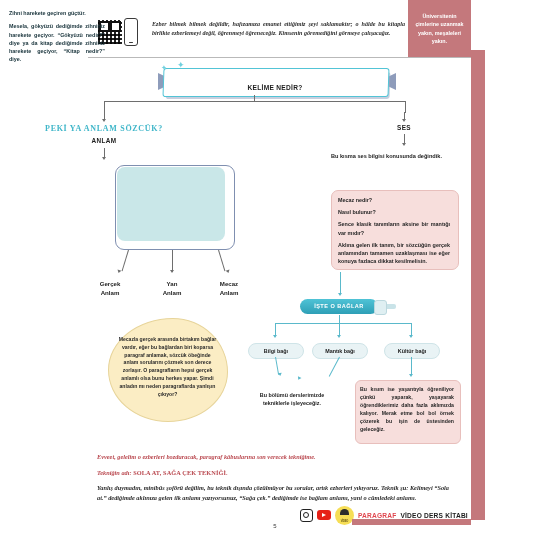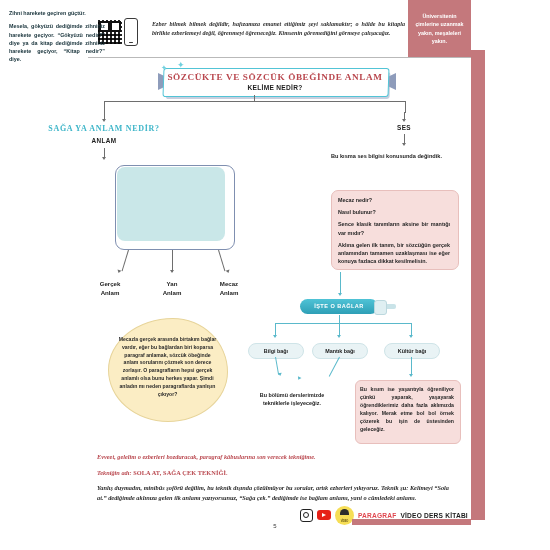--- a/index.html
+++ b/index.html
@@ -262,32 +262,31 @@
   <div class="epigraph">Ezber bilmek bilmek değildir, hafızamıza emanet ettiğimiz şeyi saklamaktır; o hâlde bu kitapla birlikte ezberlemeyi değil, öğrenmeyi öğreneceğiz. Kimsenin göremediğini görmeye çalışacağız.</div>
   <div class="corner-note">Üniversitenin çimlerine uzanmak yakın, meşaleleri yakın.</div>
 
   <div class="ribbon-wrap">
     <span class="spark" style="left:-2px;top:-4px;">✦</span>
     <span class="spark" style="left:14px;top:-8px;font-size:9px;">✦</span>
     <div class="ribbon-tail-l"></div>
     <div class="ribbon-tail-r"></div>
     <div class="ribbon-shadow"></div>
     <div class="ribbon"></div>
-    <div class="ribbon-title">SÖZCÜKTE VE SÖZCÜK ÖBEĞİNDE ANLAM</div>
     <div class="ribbon-sub">KELİME NEDİR?</div>
   </div>
 
   <div class="vline" style="left:254px;top:95px;height:7px;"></div>
   <div class="bracket"></div>
   <div class="vline" style="left:104px;top:112px;height:8px;"></div>
   <div class="arrow" style="left:101.5px;top:119px;"></div>
   <div class="vline" style="left:404px;top:112px;height:8px;"></div>
   <div class="arrow" style="left:401.5px;top:119px;"></div>
 
-  <div class="h-teal" style="left:44px;top:124px;width:120px;">SAĞA YA ANLAM NEDİR?</div>
+  <div class="h-teal" style="left:44px;top:124px;width:120px;">PEKİ YA ANLAM SÖZCÜK?</div>
   <div class="h-black" style="left:74px;top:137px;width:60px;">ANLAM</div>
   <div class="vline" style="left:104px;top:148px;height:10px;"></div>
   <div class="arrow" style="left:101.5px;top:157px;"></div>
 
   <div class="h-black" style="left:374px;top:124px;width:60px;">SES</div>
   <div class="vline" style="left:404px;top:134px;height:10px;"></div>
   <div class="arrow" style="left:401.5px;top:143px;"></div>
   <div class="plain" style="left:331px;top:152px;width:126px;">Bu kısma ses bilgisi konusunda değindik.</div>
 
   <div class="screen">

